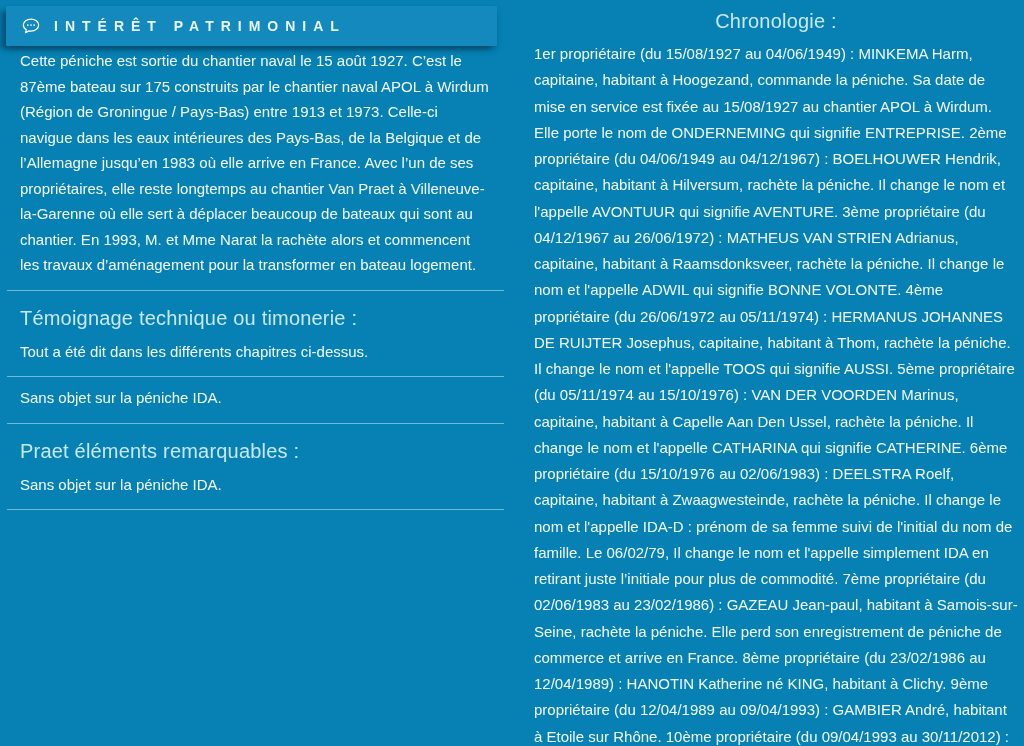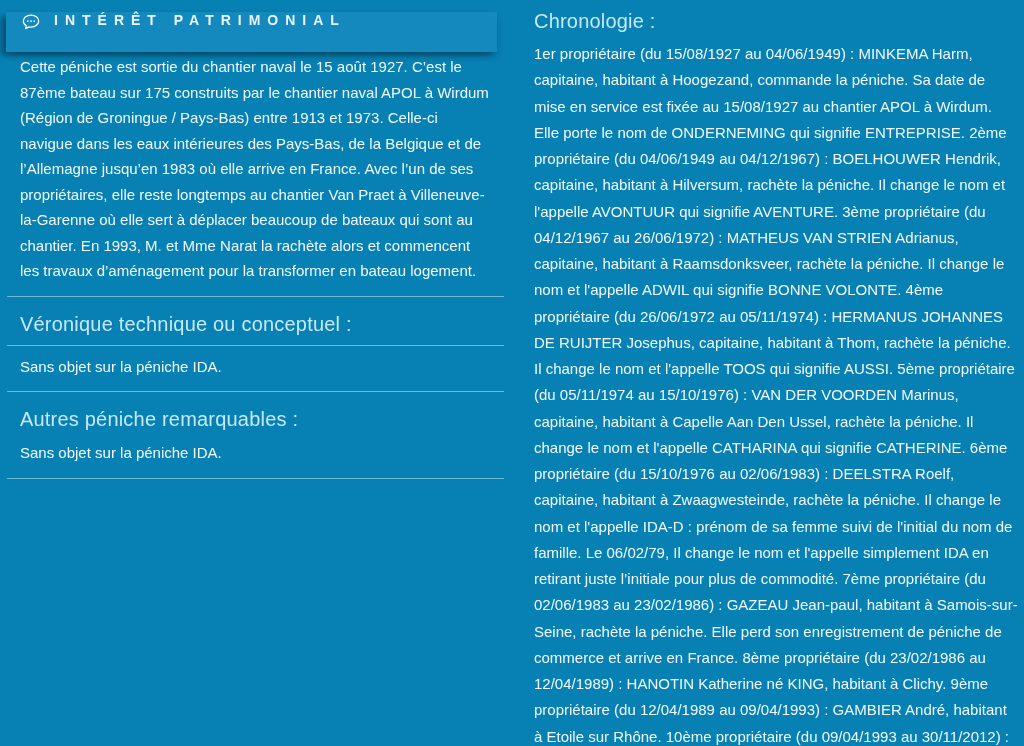--- a/index.html
+++ b/index.html
@@ -28,23 +28,24 @@
   }
   .col-right {
     width: 512px;
     padding: 2px 6px 0 22px;
   }
   
   .banner {
     box-sizing: border-box;
     width: 491px;
     height: 40px;
-    margin: 12px 0 2px -14px;
+    margin: 6px 0 2px -14px;
     background: #1489bd;
     display: flex;
+    align-items: center;
     gap: 13px;
     padding-left: 15px;
     box-shadow: -6px 4px 5px -1px rgba(4, 55, 82, 0.55),
                 0 4px 6px -1px rgba(4, 55, 82, 0.45);
     border-radius: 1px;
     cursor: pointer;
   }
   .banner .label {
     color: #e9f6fb;
     font-size: 14px;
@@ -60,20 +61,21 @@
   h2 {
     margin: 16px 0 9px 0;
     font-size: 20px;
     font-weight: 400;
     color: #c7e8f5;
     letter-spacing: 0.2px;
   }
   .col-right h2 {
     margin-top: 8px;
     margin-bottom: 8px;
+    text-align: center;
   }
   
   p {
     margin: 0 0 12px 0;
     font-size: 15px;
     line-height: 1.7;
     color: #f2fafd;
   }
   .col-right p {
     line-height: 1.75;
@@ -105,31 +107,32 @@
       </span>
       <span class="label">INTÉRÊT PATRIMONIAL</span>
     </div>
 
     <section>
       <p>Cette péniche est sortie du chantier naval le 15 août 1927. C’est le 87ème bateau sur 175 construits par le chantier naval APOL à Wirdum (Région de Groningue / Pays-Bas) entre 1913 et 1973. Celle-ci navigue dans les eaux intérieures des Pays-Bas, de la Belgique et de l’Allemagne jusqu’en 1983 où elle arrive en France. Avec l’un de ses propriétaires, elle reste longtemps au chantier Van Praet à Villeneuve-la-Garenne où elle sert à déplacer beaucoup de bateaux qui sont au chantier. En 1993, M. et Mme Narat la rachète alors et commencent les travaux d’aménagement pour la transformer en bateau logement.</p>
     </section>
     <div class="divider"></div>
 
     <section>
-      <h2>Véronique technique ou conceptuel :</h2>
+      <h2>Témoignage technique ou timonerie :</h2>
+      <p>Tout a été dit dans les différents chapitres ci-dessus.</p>
     </section>
     <div class="divider"></div>
 
     <section>
       <p>Sans objet sur la péniche IDA.</p>
     </section>
     <div class="divider"></div>
 
     <section>
-      <h2>Autres péniche remarquables :</h2>
+      <h2>Praet éléments remarquables :</h2>
       <p>Sans objet sur la péniche IDA.</p>
     </section>
     <div class="divider"></div>
 
   </div>
 
   <div class="col col-right">
     <section>
       <h2>Chronologie :</h2>
       <p>1er propriétaire (du 15/08/1927 au 04/06/1949) : MINKEMA Harm, capitaine, habitant à Hoogezand, commande la péniche. Sa date de mise en service est fixée au 15/08/1927 au chantier APOL à Wirdum. Elle porte le nom de ONDERNEMING qui signifie ENTREPRISE. 2ème propriétaire (du 04/06/1949 au 04/12/1967) : BOELHOUWER Hendrik, capitaine, habitant à Hilversum, rachète la péniche. Il change le nom et l'appelle AVONTUUR qui signifie AVENTURE. 3ème propriétaire (du 04/12/1967 au 26/06/1972) : MATHEUS VAN STRIEN Adrianus, capitaine, habitant à Raamsdonksveer, rachète la péniche. Il change le nom et l'appelle ADWIL qui signifie BONNE VOLONTE. 4ème propriétaire (du 26/06/1972 au 05/11/1974) : HERMANUS JOHANNES DE RUIJTER Josephus, capitaine, habitant à Thom, rachète la péniche. Il change le nom et l'appelle TOOS qui signifie AUSSI. 5ème propriétaire (du 05/11/1974 au 15/10/1976) : VAN DER VOORDEN Marinus, capitaine, habitant à Capelle Aan Den Ussel, rachète la péniche. Il change le nom et l'appelle CATHARINA qui signifie CATHERINE. 6ème propriétaire (du 15/10/1976 au 02/06/1983) : DEELSTRA Roelf, capitaine, habitant à Zwaagwesteinde, rachète la péniche. Il change le nom et l'appelle IDA-D : prénom de sa femme suivi de l'initial du nom de famille. Le 06/02/79, Il change le nom et l'appelle simplement IDA en retirant juste l’initiale pour plus de commodité. 7ème propriétaire (du 02/06/1983 au 23/02/1986) : GAZEAU Jean-paul, habitant à Samois-sur-Seine, rachète la péniche. Elle perd son enregistrement de péniche de commerce et arrive en France. 8ème propriétaire (du 23/02/1986 au 12/04/1989) : HANOTIN Katherine né KING, habitant à Clichy. 9ème propriétaire (du 12/04/1989 au 09/04/1993) : GAMBIER André, habitant à Etoile sur Rhône. 10ème propriétaire (du 09/04/1993 au 30/11/2012) : NARAT Véronique et Jean-Pierre, habitant à Apt, rachète la péniche et arrive à Samois. Elle est transformée en péniche logement avec une extension complète de la timonerie. 11ème propriétaire (du 30/11/2012 jusqu’à ce jour) : CLUZEL Thierry, habitant à Vulaines-sur-Seine, rachète la péniche.</p>

